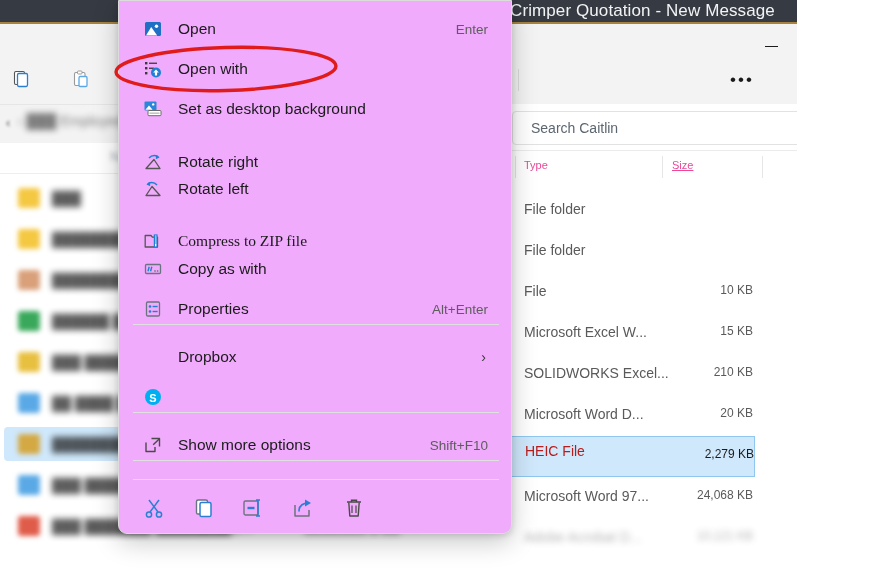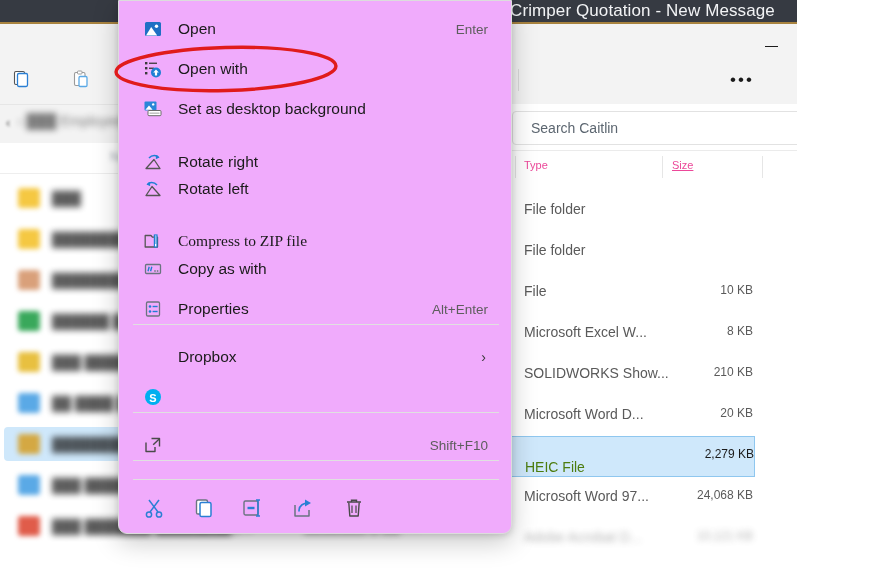--- a/index.html
+++ b/index.html
@@ -146,21 +146,21 @@
   .frow .size {
     position: absolute; left: 158px; width: 90px; top: 11px;
     text-align: right; font-size: 12px; color: #5a5a5a; white-space: nowrap;
   }
   .frow.sel {
     background: #cfe8fb;
     border: 1px solid #8fc7ef;
     width: 250px;
     box-sizing: border-box;
   }
-  .frow.sel .type { top: 22px; color: #4d7c0f; }
+  .frow.sel .type { top: 6px; color: #b91c1c; }
   .frow.sel .size { top: 10px; color: #1b1b1b; }
   .frow.faded .type, .frow.faded .size {
     filter: blur(3.3px); opacity: .45;
   }
 
   
   .ctxmenu {
     position: absolute; left: 118px; top: 0px; width: 392px; height: 532px;
     background: #f0abfc;
     border: 1px solid #dcdcdc;
@@ -333,24 +333,24 @@
           <div class="frow" style="top: 127px;">
             <span class="type">File folder</span>
             <span class="size"></span>
           </div>
           <div class="frow" style="top: 168px;">
             <span class="type">File</span>
             <span class="size">10 KB</span>
           </div>
           <div class="frow" style="top: 209px;">
             <span class="type">Microsoft Excel W...</span>
-            <span class="size">8 KB</span>
+            <span class="size">15 KB</span>
           </div>
           <div class="frow" style="top: 250px;">
-            <span class="type">SOLIDWORKS Show...</span>
+            <span class="type">SOLIDWORKS Excel...</span>
             <span class="size">210 KB</span>
           </div>
           <div class="frow" style="top: 291px;">
             <span class="type">Microsoft Word D...</span>
             <span class="size">20 KB</span>
           </div>
           <div class="frow sel" style="top: 332px;">
             <span class="type">HEIC File</span>
             <span class="size">2,279 KB</span>
           </div>
@@ -476,20 +476,21 @@
         </div>
         <div class="msep" style="top: 411px;"></div>
         <div class="mi" style="top: 426px;">
           <span class="mic">
             <svg width="20" height="20" viewBox="0 0 20 20">
               <path d="M3 7.5 V16.5 H12 V12" fill="none" stroke="#4a4a4a" stroke-width="1.4" stroke-linejoin="round"></path>
               <path d="M8.5 3.5 H16.5 V11.5" fill="none" stroke="#4a4a4a" stroke-width="1.4" stroke-linejoin="round"></path>
               <path d="M10.2 9.8 L16.2 3.9" stroke="#4a4a4a" stroke-width="1.4"></path>
             </svg>
           </span>
+          <span class="mlabel">Show more options</span>
           <span class="macc">Shift+F10</span>
         </div>
         <div class="msep" style="top: 459px;"></div>
         <div class="msep" style="top: 478px;"></div>
       </div>
     <div class="iconbar">
       <div class="ib" style="left:18px;">
         <svg width="22" height="22" viewBox="0 0 22 22">
           <line x1="6" y1="3" x2="15" y2="15" stroke="#2a7fd4" stroke-width="1.5"></line>
           <line x1="16" y1="3" x2="7" y2="15" stroke="#2a7fd4" stroke-width="1.5"></line>

